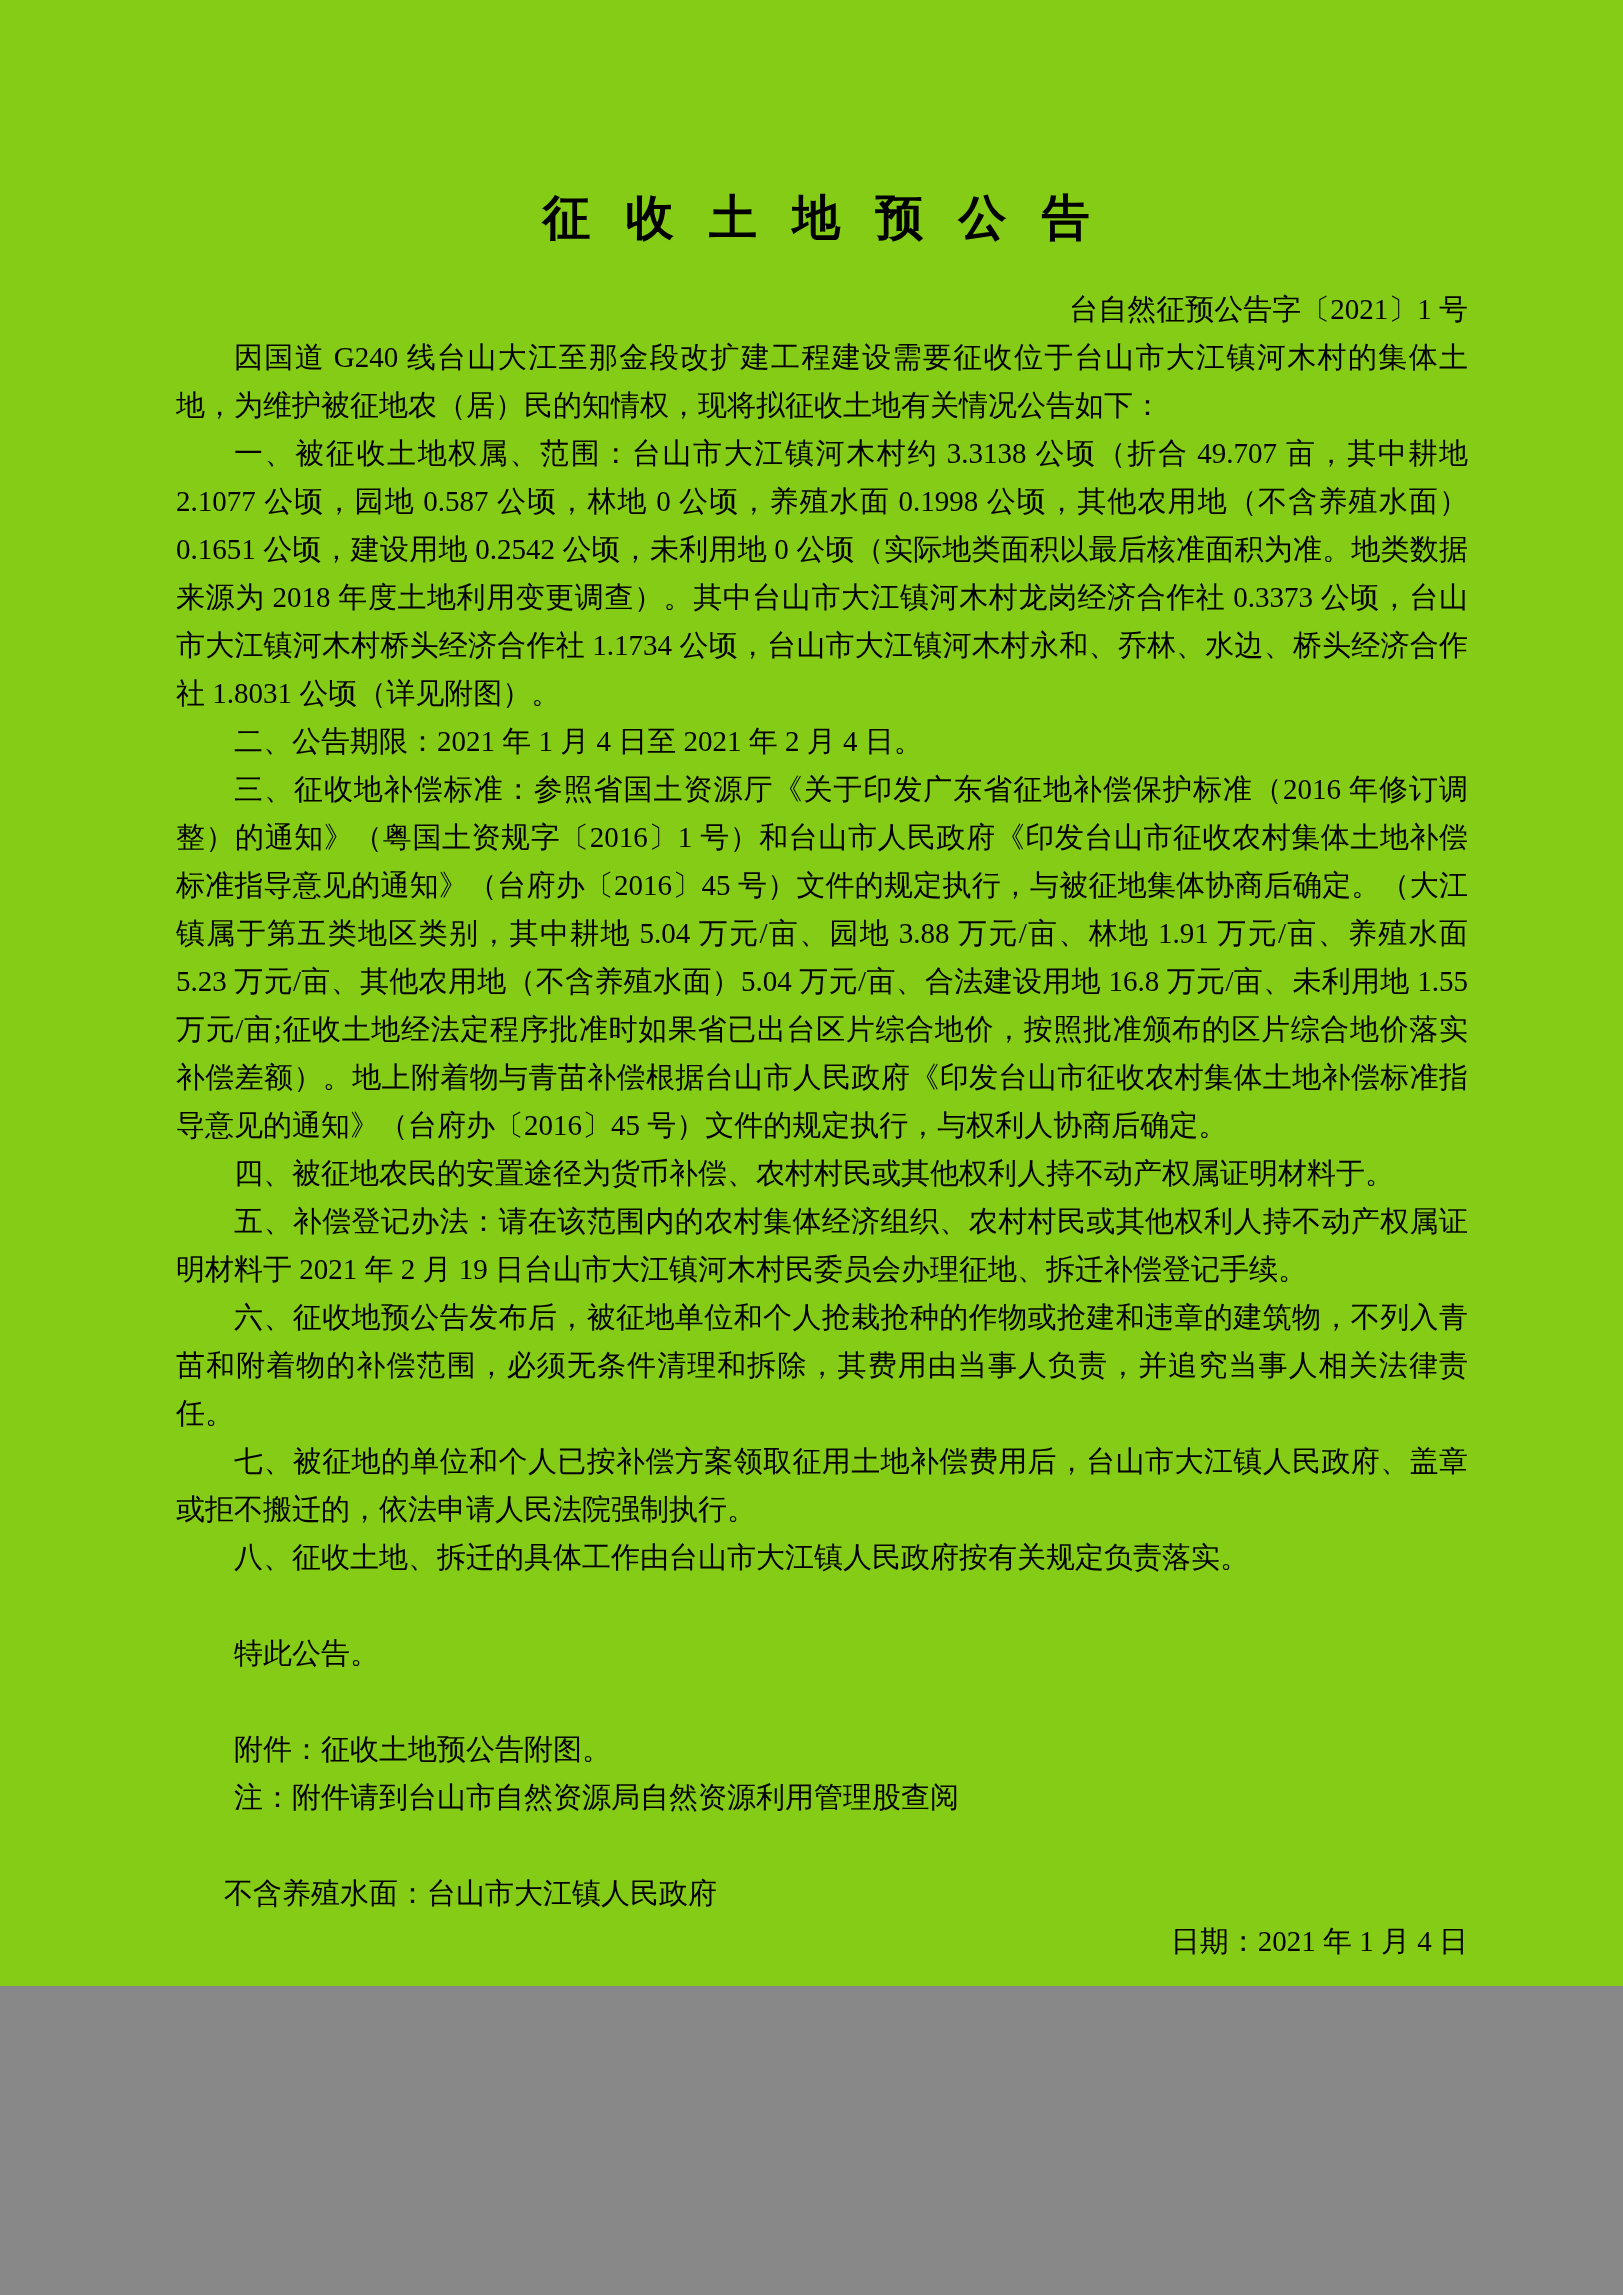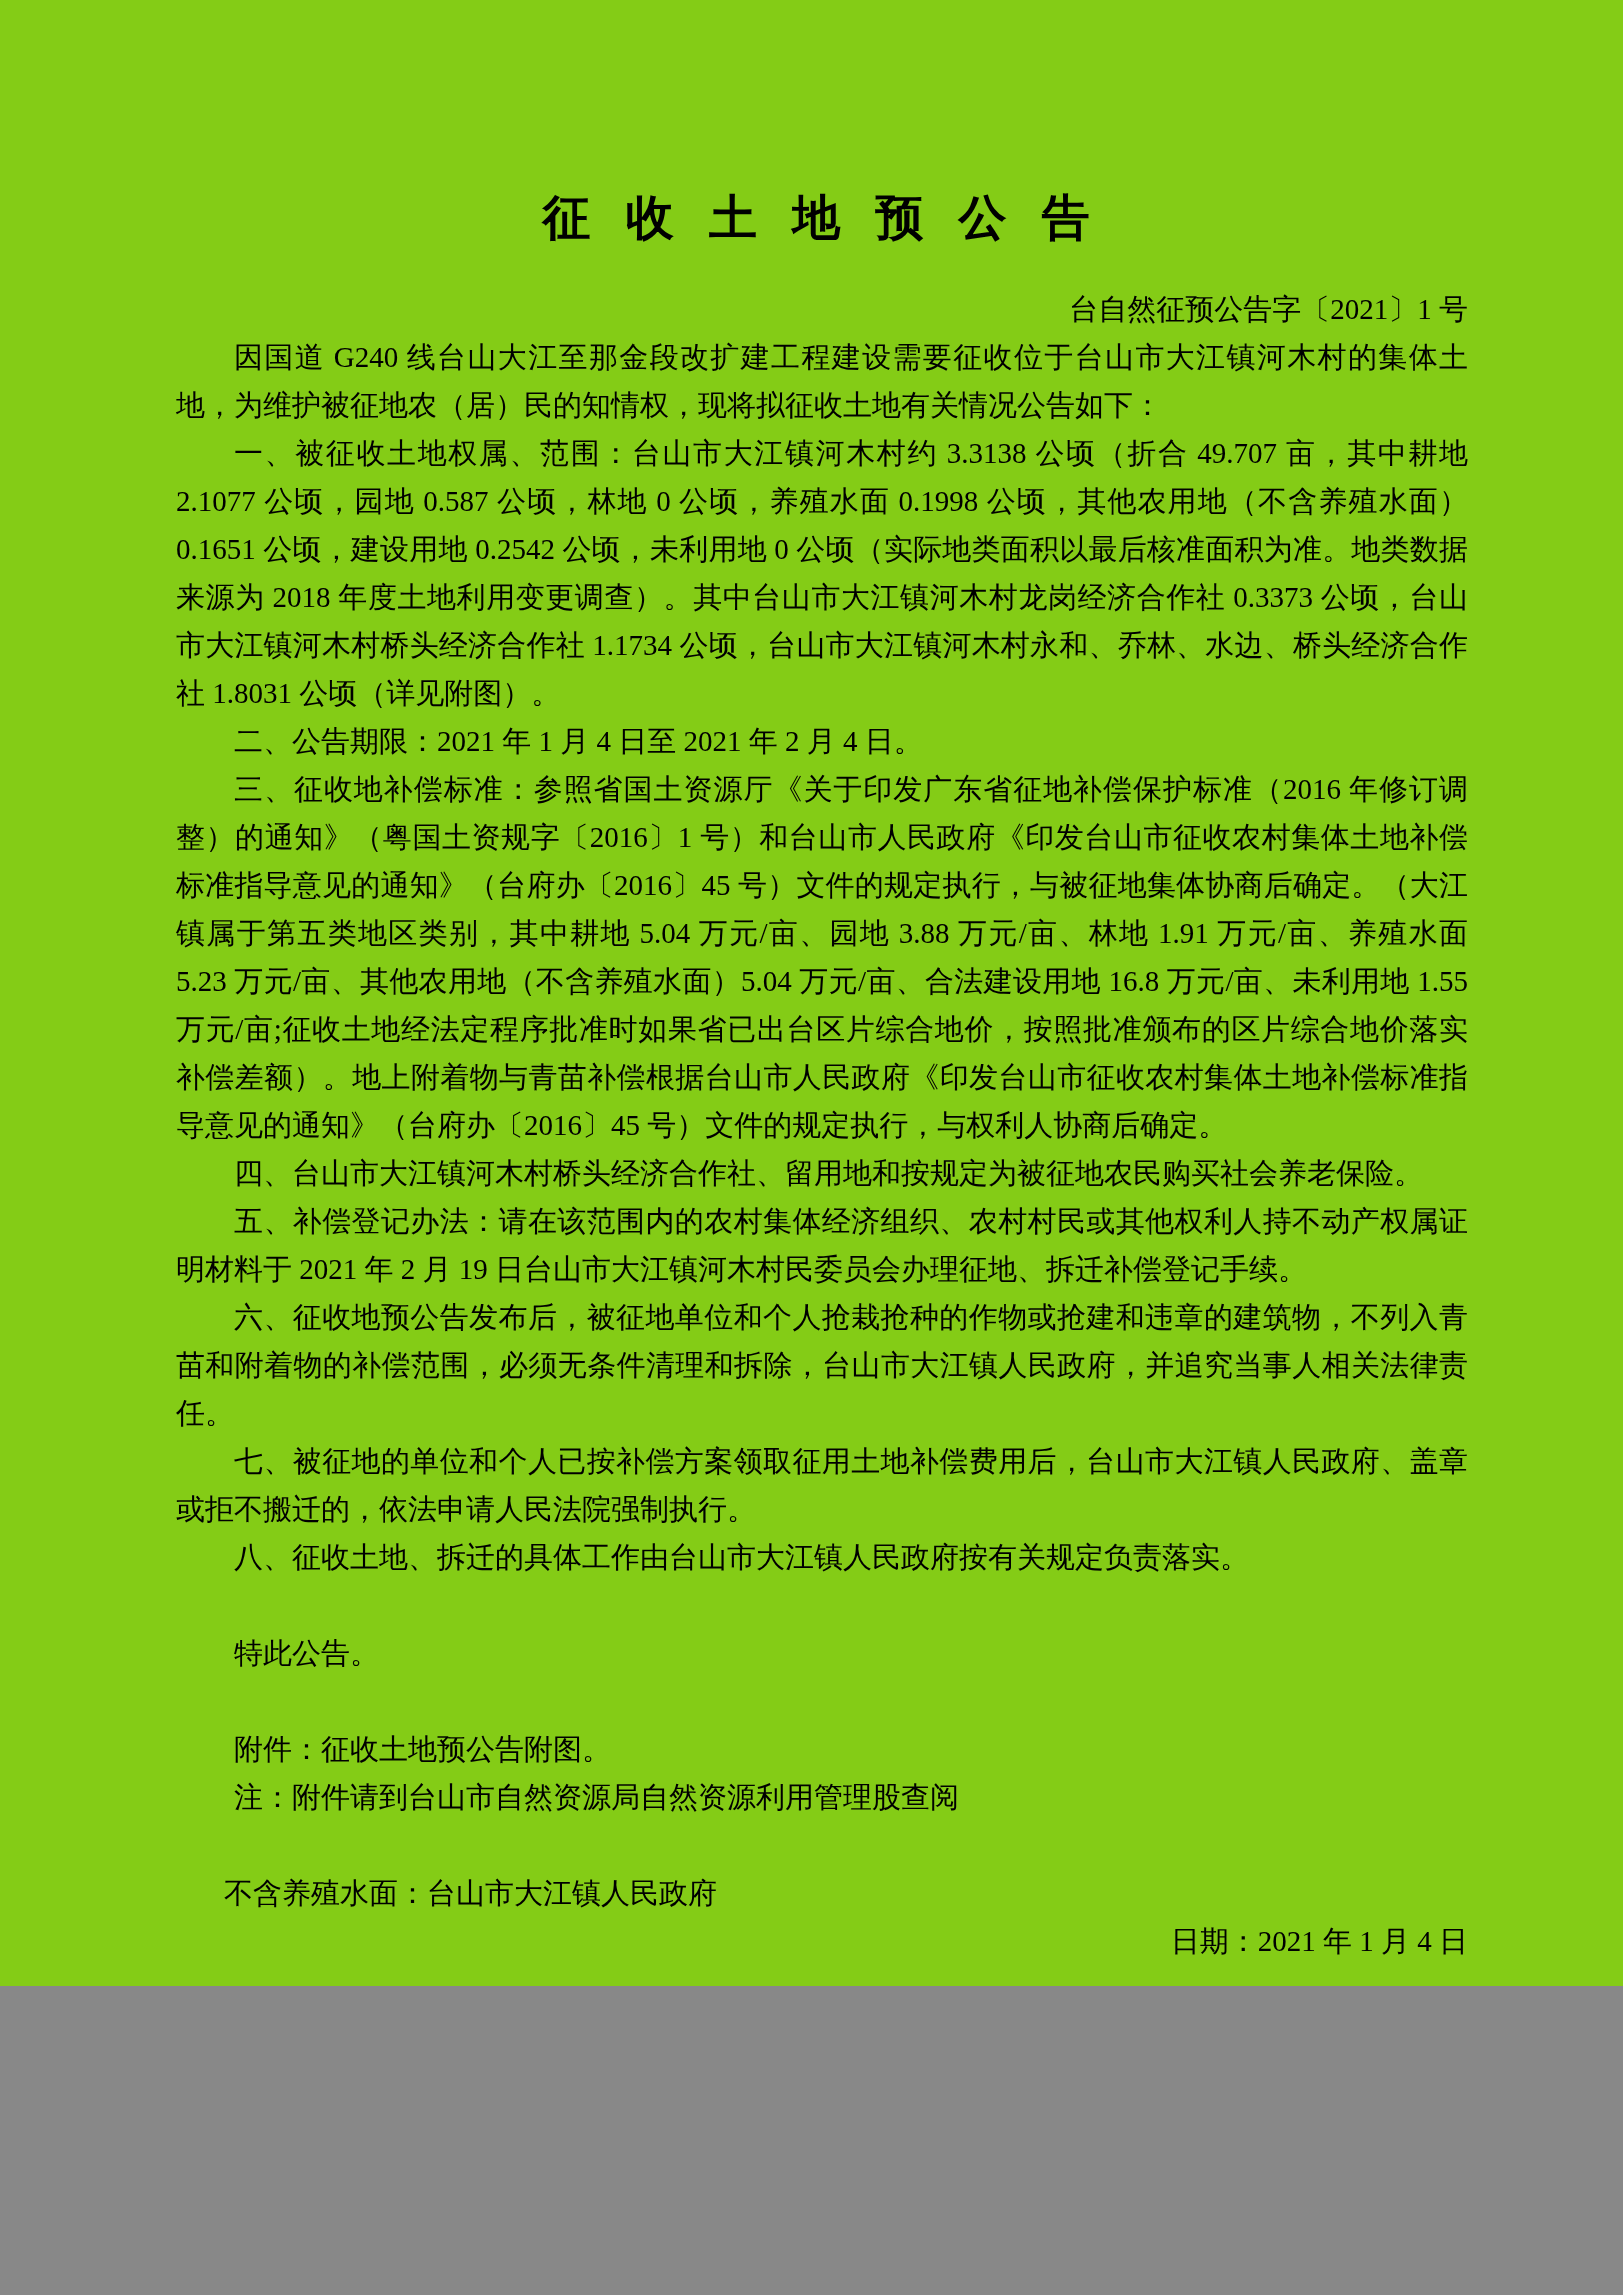--- a/index.html
+++ b/index.html
@@ -64,23 +64,23 @@
 
     <div class="doc-title">征 收 土 地 预 公 告</div>
 
     <div class="doc-number">台自然征预公告字〔2021〕1 号</div>
 
     <div class="body">
       <p>因国道 G240 线台山大江至那金段改扩建工程建设需要征收位于台山市大江镇河木村的集体土地，为维护被征地农（居）民的知情权，现将拟征收土地有关情况公告如下：</p>
       <p>一、被征收土地权属、范围：台山市大江镇河木村约 3.3138 公顷（折合 49.707 亩，其中耕地 2.1077 公顷，园地 0.587 公顷，林地 0 公顷，养殖水面 0.1998 公顷，其他农用地（不含养殖水面）0.1651 公顷，建设用地 0.2542 公顷，未利用地 0 公顷（实际地类面积以最后核准面积为准。地类数据来源为 2018 年度土地利用变更调查）。其中台山市大江镇河木村龙岗经济合作社 0.3373 公顷，台山市大江镇河木村桥头经济合作社 1.1734 公顷，台山市大江镇河木村永和、乔林、水边、桥头经济合作社 1.8031 公顷（详见附图）。</p>
       <p>二、公告期限：2021 年 1 月 4 日至 2021 年 2 月 4 日。</p>
       <p>三、征收地补偿标准：参照省国土资源厅《关于印发广东省征地补偿保护标准（2016 年修订调整）的通知》（粤国土资规字〔2016〕1 号）和台山市人民政府《印发台山市征收农村集体土地补偿标准指导意见的通知》（台府办〔2016〕45 号）文件的规定执行，与被征地集体协商后确定。（大江镇属于第五类地区类别，其中耕地 5.04 万元/亩、园地 3.88 万元/亩、林地 1.91 万元/亩、养殖水面 5.23 万元/亩、其他农用地（不含养殖水面）5.04 万元/亩、合法建设用地 16.8 万元/亩、未利用地 1.55 万元/亩;征收土地经法定程序批准时如果省已出台区片综合地价，按照批准颁布的区片综合地价落实补偿差额）。地上附着物与青苗补偿根据台山市人民政府《印发台山市征收农村集体土地补偿标准指导意见的通知》（台府办〔2016〕45 号）文件的规定执行，与权利人协商后确定。</p>
-      <p>四、台山市大江镇河木村桥头经济合作社、留用地和按规定为被征地农民购买社会养老保险。</p>
+      <p>四、被征地农民的安置途径为货币补偿、农村村民或其他权利人持不动产权属证明材料于。</p>
       <p>五、补偿登记办法：请在该范围内的农村集体经济组织、农村村民或其他权利人持不动产权属证明材料于 2021 年 2 月 19 日台山市大江镇河木村民委员会办理征地、拆迁补偿登记手续。</p>
-      <p>六、征收地预公告发布后，被征地单位和个人抢栽抢种的作物或抢建和违章的建筑物，不列入青苗和附着物的补偿范围，必须无条件清理和拆除，台山市大江镇人民政府，并追究当事人相关法律责任。</p>
+      <p>六、征收地预公告发布后，被征地单位和个人抢栽抢种的作物或抢建和违章的建筑物，不列入青苗和附着物的补偿范围，必须无条件清理和拆除，其费用由当事人负责，并追究当事人相关法律责任。</p>
       <p>七、被征地的单位和个人已按补偿方案领取征用土地补偿费用后，台山市大江镇人民政府、盖章或拒不搬迁的，依法申请人民法院强制执行。</p>
       <p>八、征收土地、拆迁的具体工作由台山市大江镇人民政府按有关规定负责落实。</p>
 
       <div class="blank"></div>
       <p>特此公告。</p>
 
       <div class="blank"></div>
       <p>附件：征收土地预公告附图。</p>
       <p>注：附件请到台山市自然资源局自然资源利用管理股查阅</p>
 

